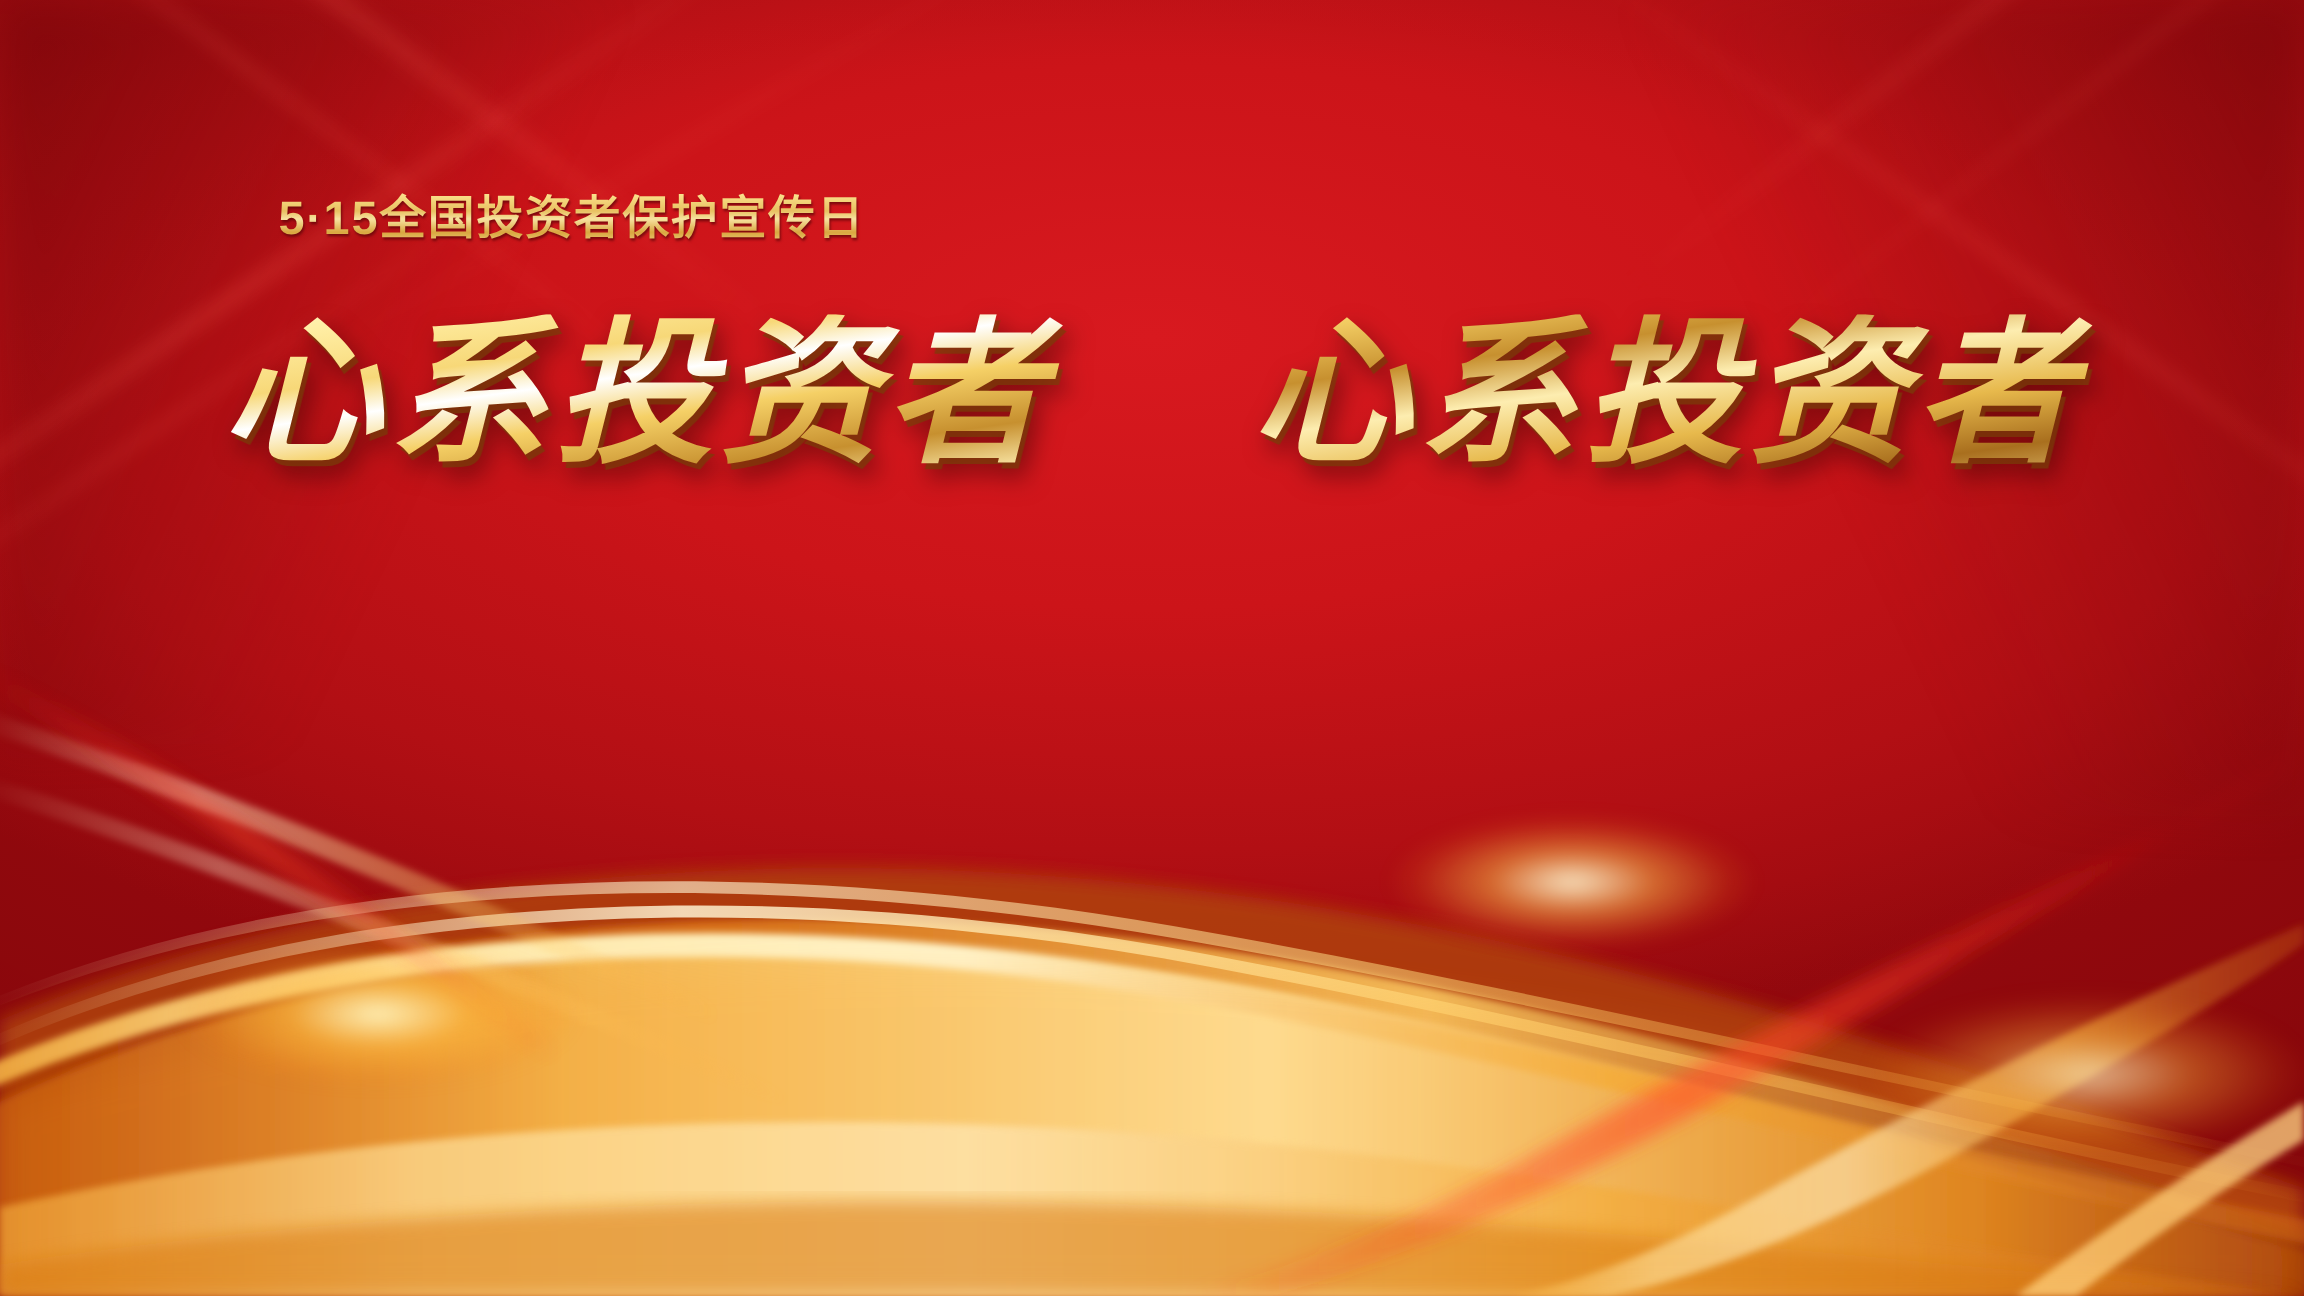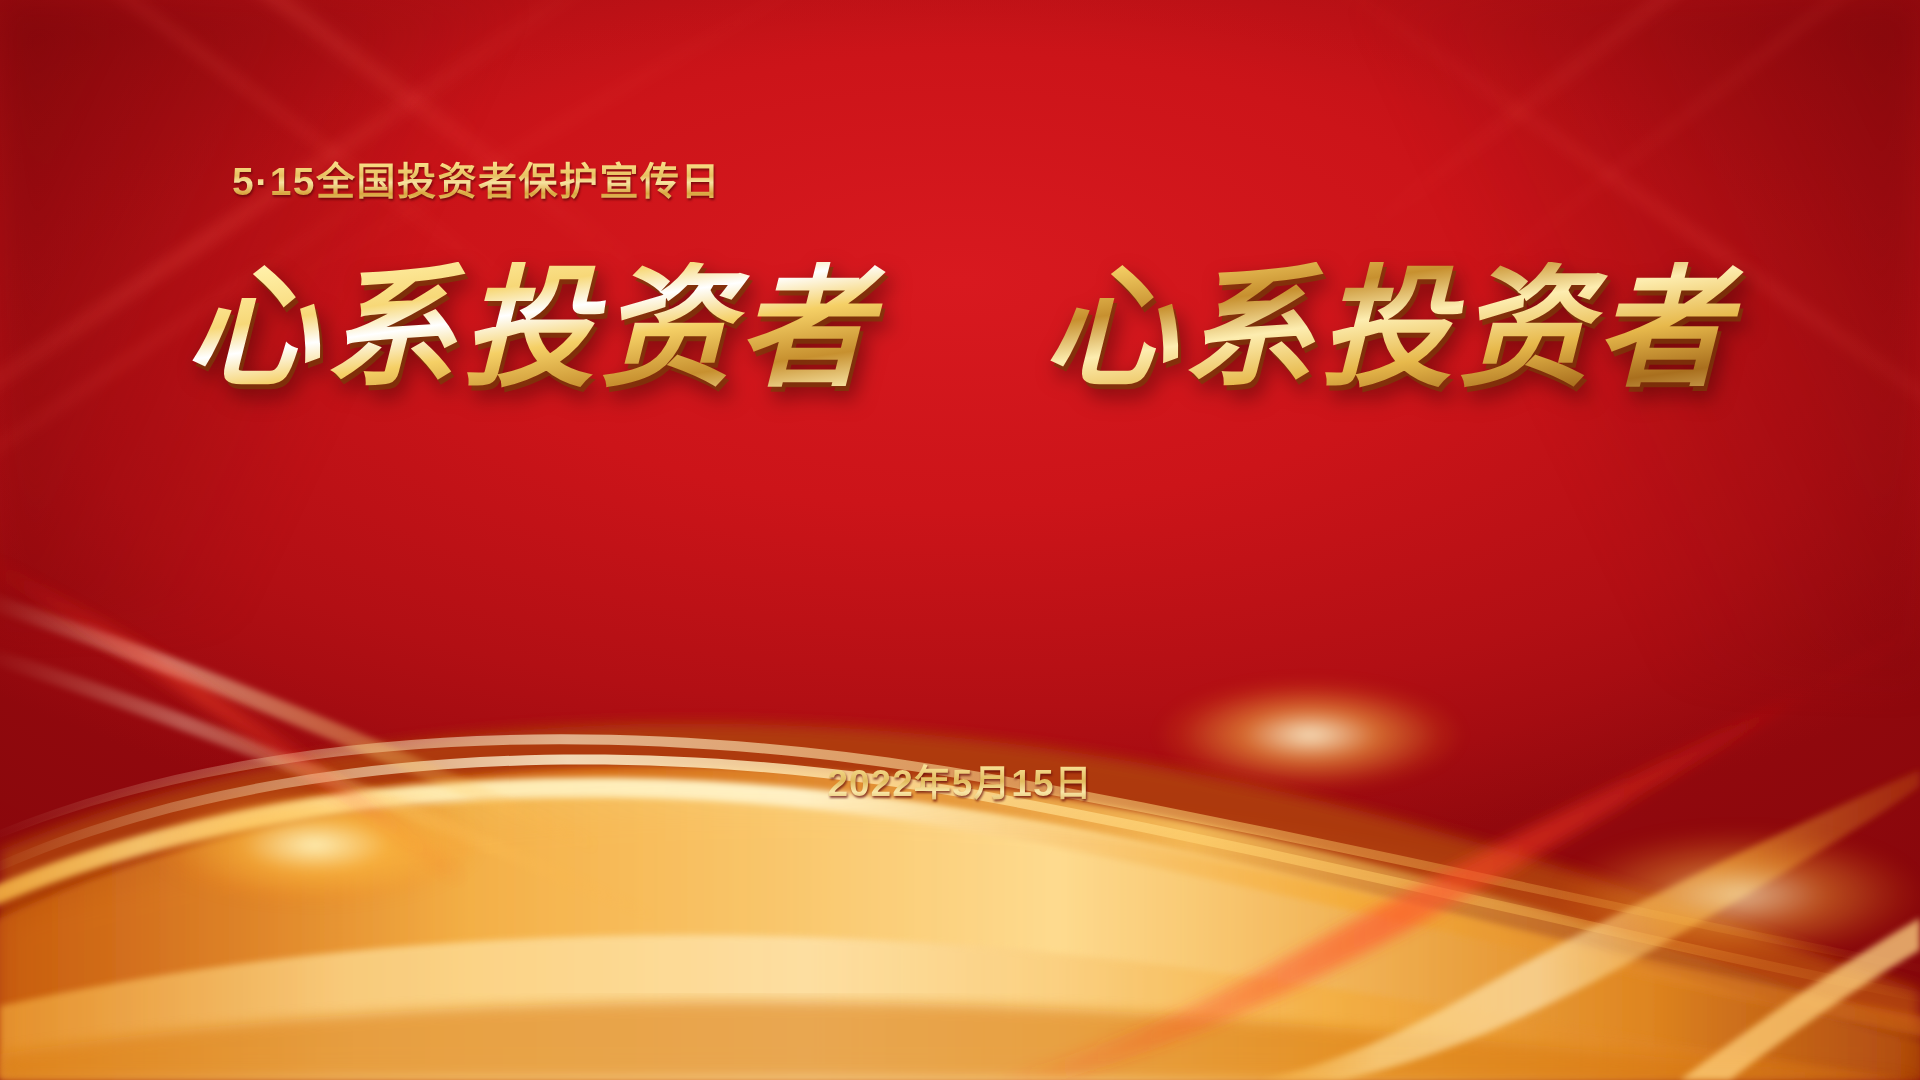--- a/index.html
+++ b/index.html
@@ -287,16 +287,15 @@
 
     <div class="eyebrow">5·15全国投资者保护宣传日</div>
 
     <div class="headline">
       <span>心系投资者</span>
       <span class="gap"></span>
       <span>心系投资者</span>
     </div>
 
 
-    <div class="date-line">2022年5月15日</div>
 
   </div>
 </div>
 
 </body></html>

